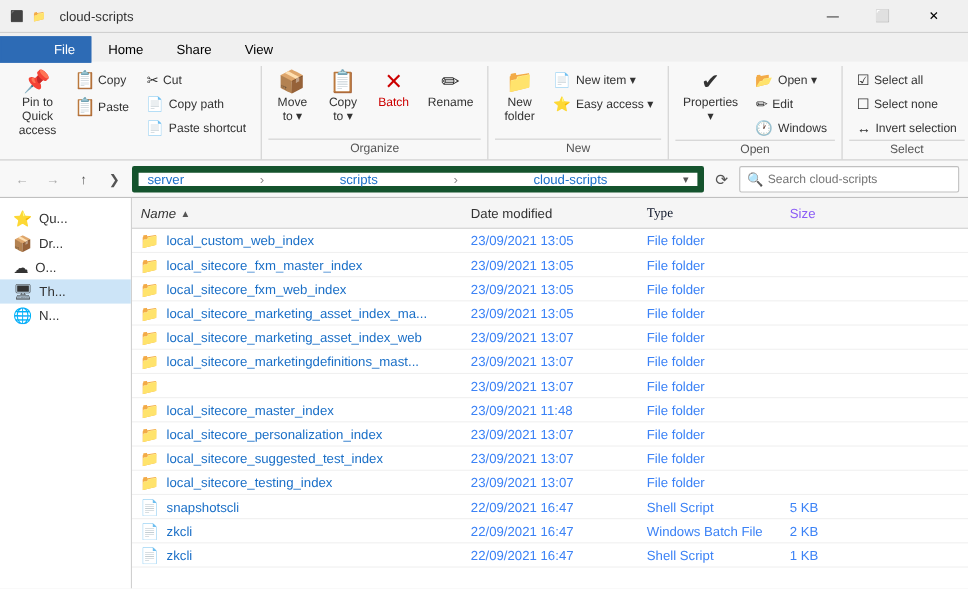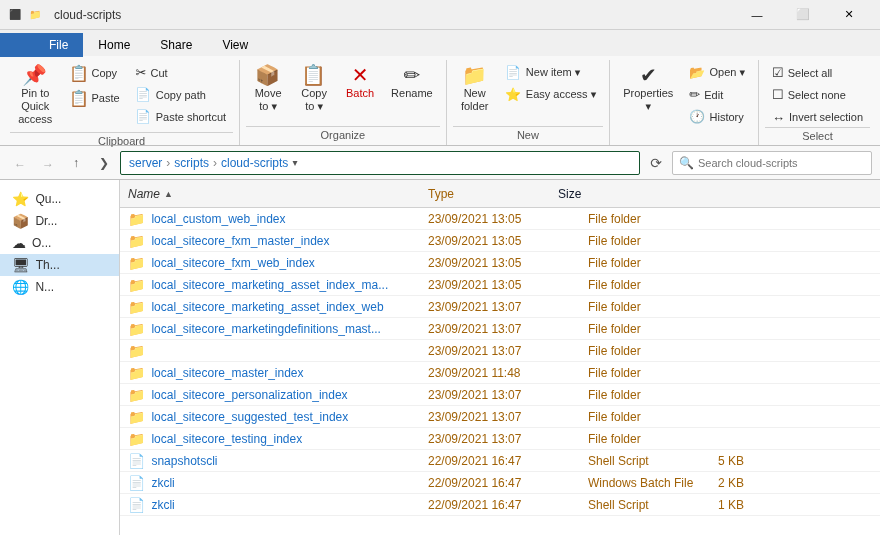--- a/index.html
+++ b/index.html
@@ -125,26 +125,27 @@
       font-size: 12px;
       color: #555;
     }
     .nav-btn.disabled { color: #aaa; cursor: default; }
 
     .breadcrumb {
       flex: 1;
       display: flex;
       align-items: center;
       height: 24px;
-      border: 1px solid #14532d;
+      border: 6px solid #14532d;
       background: white;
       padding: 0 8px;
       border-radius: 2px;
       font-size: 12px;
       color: #333;
+      justify-content: space-between;
     }
     .breadcrumb-item { color: #1a6fc7; cursor: pointer; }
     .breadcrumb-sep { margin: 0 4px; color: #888; }
     .breadcrumb-arrow { margin-left: 4px; font-size: 10px; color: #555; cursor: pointer; }
 
     .refresh-btn {
       width: 24px; height: 24px;
       display: flex; align-items: center; justify-content: center;
       border: 1px solid transparent;
       border-radius: 2px;
@@ -213,42 +214,42 @@
       align-items: center;
       height: 28px;
       border-bottom: 1px solid #d0d0d0;
       background: #f5f5f5;
       position: sticky;
       top: 0;
       z-index: 1;
     }
     .col-name { width: 300px; padding: 0 8px; display: flex; align-items: center; gap: 4px; cursor: pointer; font-size: 12px; color: #333; font-style: italic; }
     .col-date { width: 160px; padding: 0 8px; font-size: 12px; color: #333; cursor: pointer; }
-    .col-type { width: 130px; padding: 0 8px; font-size: 12px; color: #a16207; cursor: pointer; }
-    .col-size { width: 80px; padding: 0 8px; font-size: 12px; color: #0f172a; cursor: pointer; }
+    .col-type { width: 130px; padding: 0 8px; font-size: 12px; color: #0f172a; cursor: pointer; font-family: Liberation Serif, serif; }
+    .col-size { width: 80px; padding: 0 8px; font-size: 12px; color: #8b5cf6; cursor: pointer; }
 
     .file-row {
       display: flex;
       align-items: center;
       height: 22px;
       border-bottom: 1px solid #f0f0f0;
       cursor: pointer;
     }
     .file-cell-name {
       width: 300px;
       padding: 0 8px;
       display: flex;
       align-items: center;
       gap: 6px;
       font-size: 12px;
       color: #1a6fc7;
       overflow: hidden;
     }
     .file-cell-name span { overflow: hidden; text-overflow: ellipsis; white-space: nowrap; }
-    .file-cell { font-size: 12px; color: #a16207; padding: 0 8px; }
+    .file-cell { font-size: 12px; color: #3b82f6; padding: 0 8px; }
     .file-cell.date { width: 160px; }
     .file-cell.type { width: 130px; }
     .file-cell.size { width: 80px; }
 
     .folder-icon { color: #f0c040; font-size: 14px; }
     .script-icon { color: #888; font-size: 14px; }
     .bat-icon { color: #555; font-size: 14px; }
 
     .sort-arrow { font-size: 9px; color: #555; }
 
@@ -305,21 +306,20 @@
         <div class="ribbon-btn-small">
           <span class="btn-icon">📄</span>
           <span>Copy path</span>
         </div>
         <div class="ribbon-btn-small">
           <span class="btn-icon">📄</span>
           <span>Paste shortcut</span>
         </div>
       </div>
     </div>
-    <div class="ribbon-group-label">Clipboard</div>
   </div>
 
   <div class="ribbon-group">
     <div class="ribbon-group-content">
       <div class="ribbon-btn">
         <span class="btn-icon">📦</span>
         <span class="btn-label">Move<br>to ▾</span>
       </div>
       <div class="ribbon-btn">
         <span class="btn-icon">📋</span>
@@ -367,24 +367,25 @@
         <div class="ribbon-btn-small">
           <span class="btn-icon">📂</span>
           <span>Open ▾</span>
         </div>
         <div class="ribbon-btn-small">
           <span class="btn-icon">✏</span>
           <span>Edit</span>
         </div>
         <div class="ribbon-btn-small">
           <span class="btn-icon">🕐</span>
-          <span>History</span>
-        </div>
-      </div>
-    </div>
+          <span>Windows</span>
+        </div>
+      </div>
+    </div>
+    <div class="ribbon-group-label">Open</div>
   </div>
 
   <div class="ribbon-group">
     <div class="ribbon-group-content">
       <div style="display:flex;flex-direction:column;gap:1px;padding-top:2px;">
         <div class="ribbon-btn-small">
           <span class="btn-icon">☑</span>
           <span>Select all</span>
         </div>
         <div class="ribbon-btn-small">
@@ -445,20 +446,21 @@
       <span class="s-icon">🌐</span>
       <span>N...</span>
     </div>
   </div>
 
   <div class="file-list">
     <div class="file-list-header">
       <div class="col-name">
         Name <span class="sort-arrow">▲</span>
       </div>
+      <div class="col-date">Date modified</div>
       <div class="col-type">Type</div>
       <div class="col-size">Size</div>
     </div>
     <div id="file-rows-container">
     <div class="file-row">
     <div class="file-cell-name">
       <span class="folder-icon">📁</span>
       <span>local_custom_web_index</span>
     </div>
     <div class="file-cell date">23/09/2021 13:05</div>

